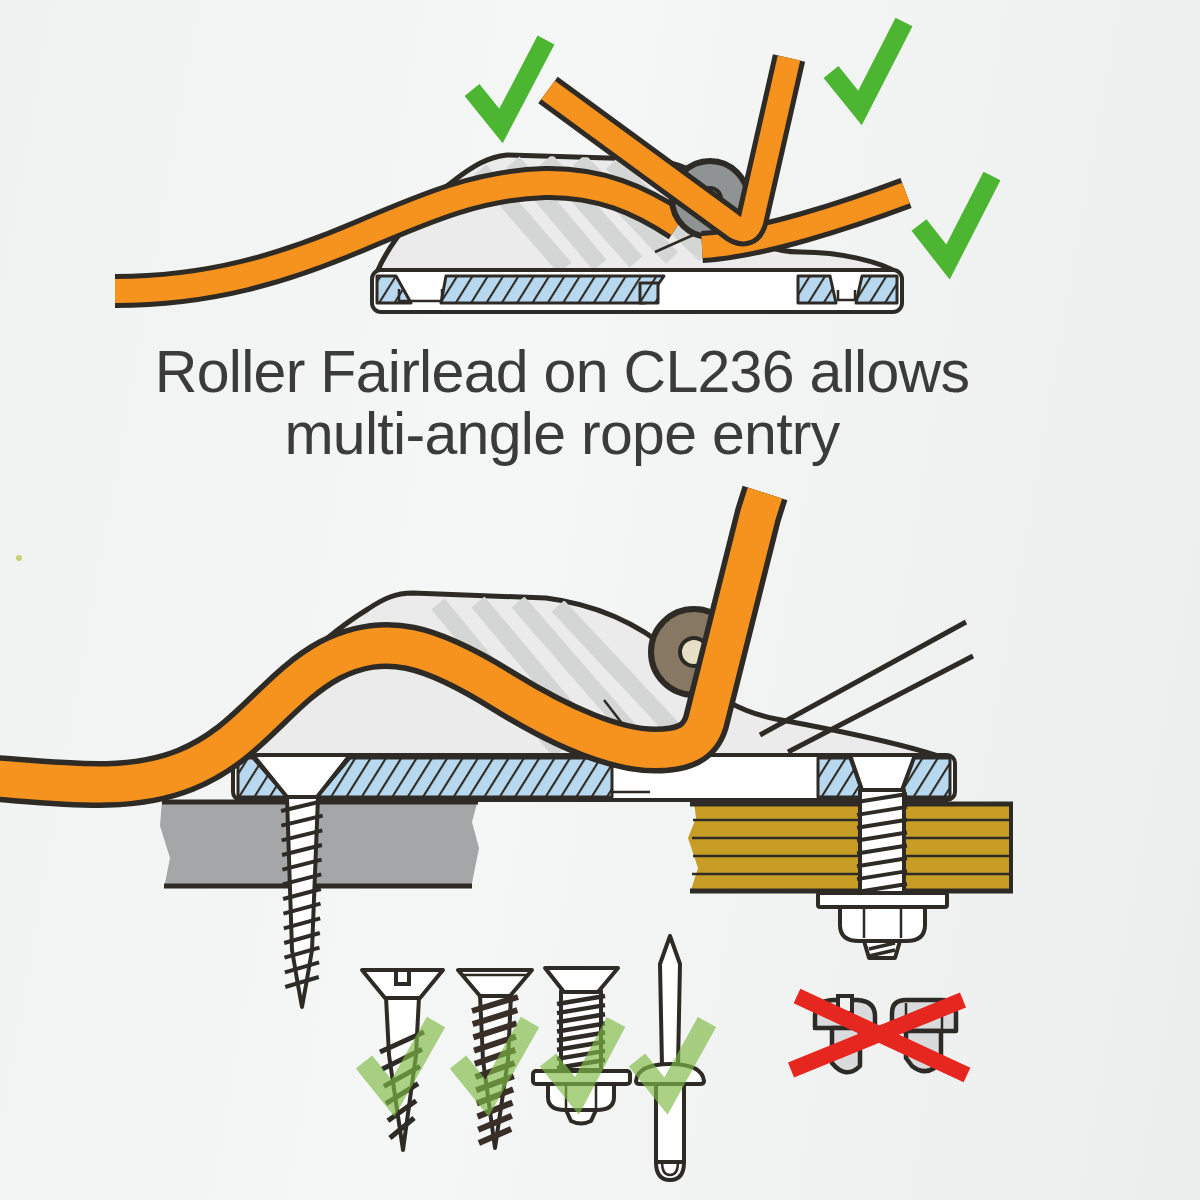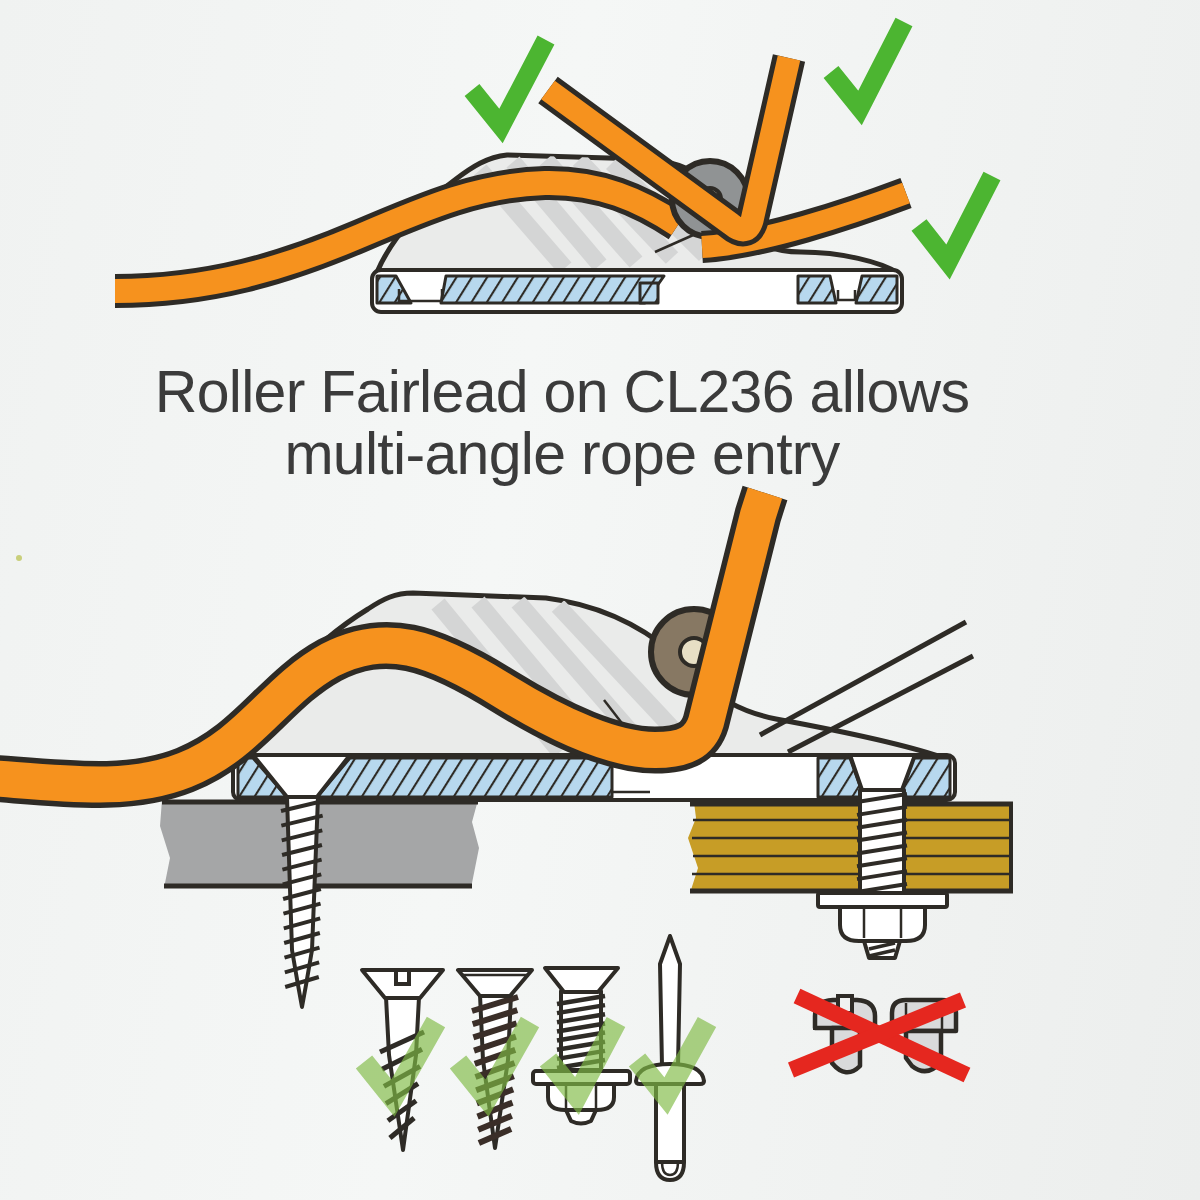--- a/index.html
+++ b/index.html
@@ -1,20 +1,20 @@
 <!DOCTYPE html>
 <html style="--c-background: #f0f2f1; --c-outline: #2e2b26; --c-rope: #f6921e; --c-cleat_body: #eaebea; --c-body_stripe: #d4d5d5; --c-base_pad: #b7d8ee; --c-roller_top: #909394; --c-roller_bottom: #877863; --c-roller_hub: #e7dfc5; --c-deck: #a5a6a7; --c-plywood: #c79d26; --c-check_green: #4cb531; --c-check_soft_green: #7fba45; --c-cross_red: #e5271f; --c-fastener_gray: #d9dadb; --c-thread_dark: #3a2e28; --c-text: #3b3b3b;"><head>
 <meta charset="utf-8">
 <style>
   html,body{margin:0;padding:0;}
   body{font-family:"Liberation Sans","DejaVu Sans",sans-serif;}
   .stage{position:relative;width:1200px;height:1200px;overflow:hidden;
          background:linear-gradient(100deg,var(--c-background) 0%,#f5f7f6 42%,#eceeed 100%);}
   svg{position:absolute;left:0;top:0;}
-  .title{position:absolute;left:0;top:361px;width:1124px;text-align:center;
+  .title{position:absolute;left:0;top:341px;width:1124px;text-align:center;
          font-size:59px;line-height:62px;letter-spacing:-0.7px;color:var(--c-text);}
   
   .body{fill:var(--c-cleat_body);stroke:var(--c-outline);stroke-width:5;stroke-linejoin:round;}
   .stripe{stroke:var(--c-body_stripe);stroke-width:17;fill:none;}
   .pad{fill:url(#hatch);stroke:var(--c-outline);stroke-width:3;stroke-linejoin:round;}
   .white{fill:#fff;stroke:var(--c-outline);stroke-width:4;stroke-linejoin:round;}
   .grayf{fill:var(--c-fastener_gray);stroke:var(--c-outline);stroke-width:4.5;stroke-linejoin:round;}
   .ru{stroke:var(--c-outline);fill:none;stroke-linejoin:round;stroke-linecap:butt;}
   .rc{stroke:var(--c-rope);fill:none;stroke-linejoin:round;stroke-linecap:butt;}
   .chk{stroke:var(--c-check_green);stroke-width:19;fill:none;}

